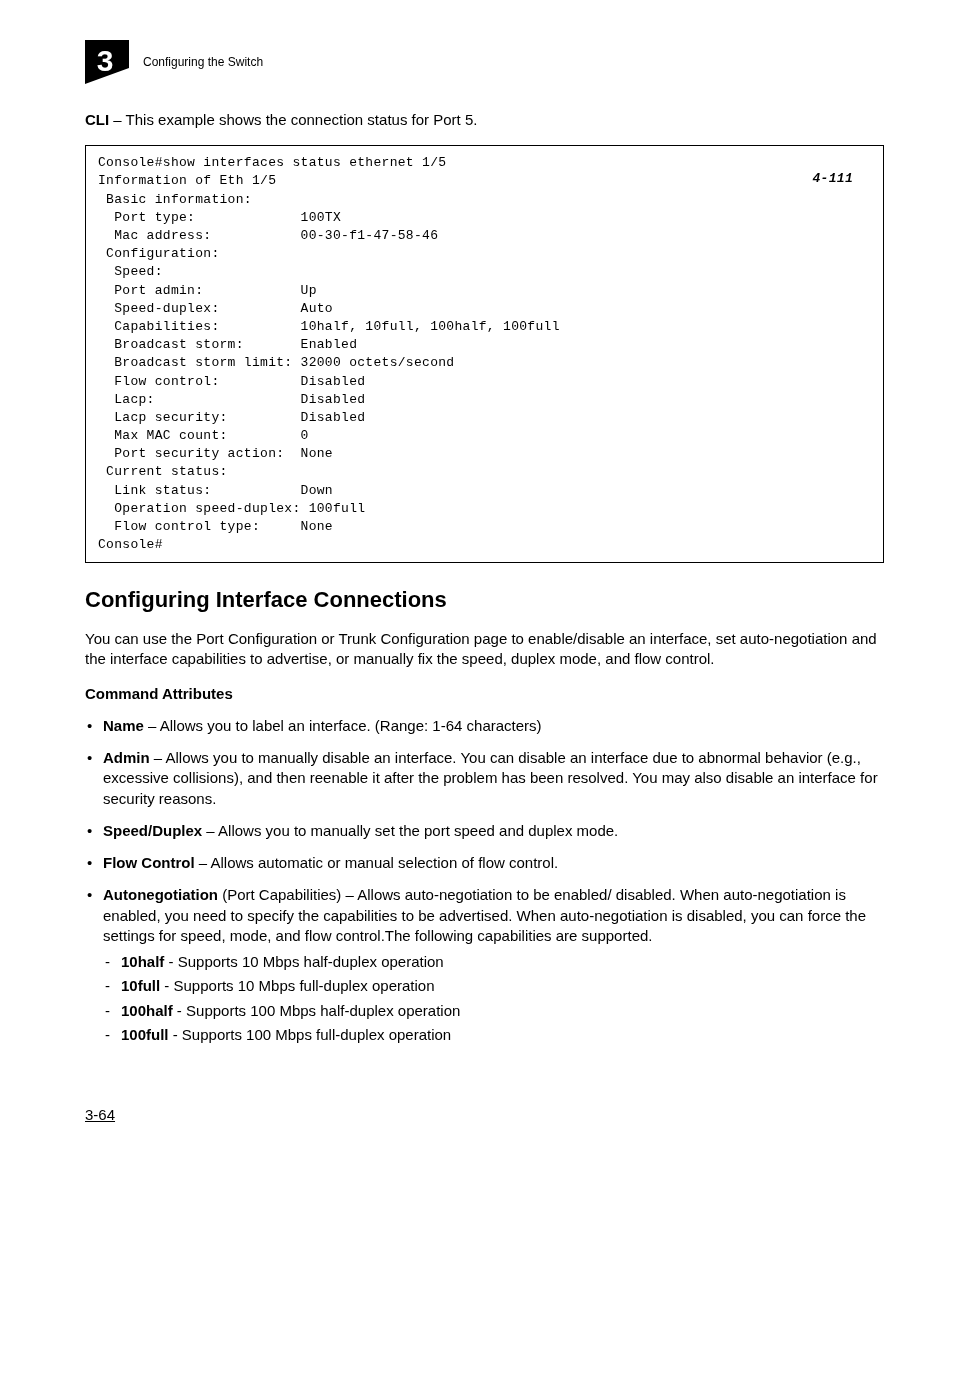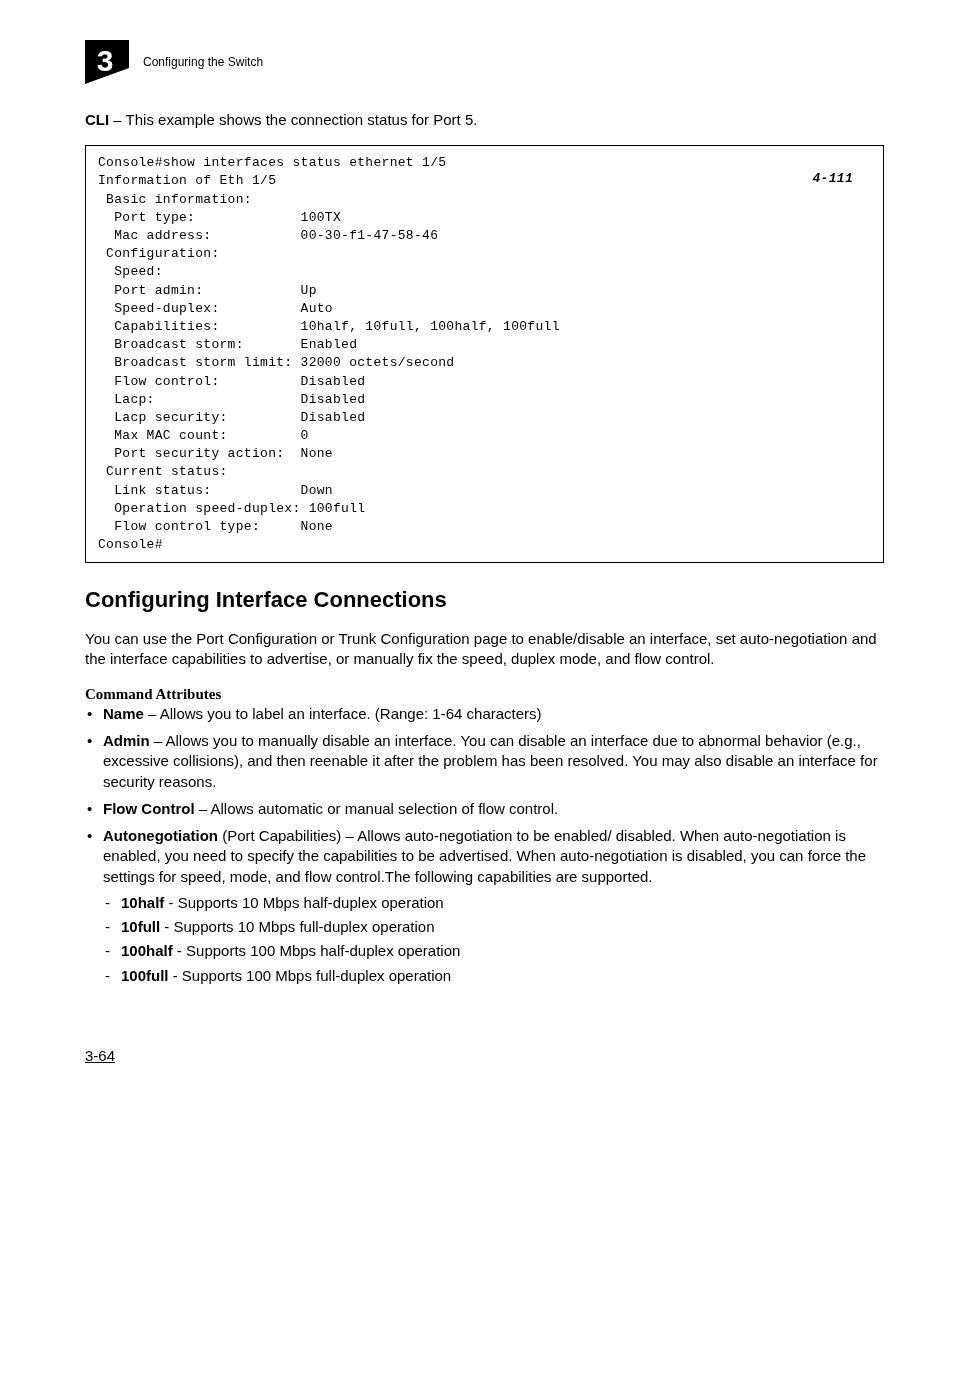--- a/index.html
+++ b/index.html
@@ -54,31 +54,32 @@
     font-size: 22px;
     font-weight: bold;
     margin: 0 0 14px 0;
     font-family: Arial, Helvetica, sans-serif;
   }
   p.body-text {
     margin: 0 0 14px 0;
   }
   .subhead {
     font-weight: bold;
-    font-family: Liberation Serif, serif;
+    margin-bottom: 10px;
   }
   ul.bullets {
     list-style: none;
     padding-left: 0;
     margin: 0;
   }
   ul.bullets > li {
     padding-left: 18px;
     position: relative;
     margin-bottom: 7px;
+    margin-top: 12px;
   }
   ul.bullets > li::before {
     content: "•";
     position: absolute;
     left: 2px;
     top: 0;
   }
   ul.sublist {
     list-style: none;
     padding-left: 0;
@@ -151,20 +152,23 @@
   <div class="subhead">Command Attributes</div>
 
   <ul class="bullets">
     <li>
       <b>Name</b><span> – Allows you to label an interface. (Range: 1-64 characters)</span>
     </li>
     <li>
       <b>Admin</b><span> – Allows you to manually disable an interface. You can disable an interface due to abnormal behavior (e.g., excessive collisions), and then reenable it after the problem has been resolved. You may also disable an interface for security reasons.</span>
     </li>
     <li>
+      <b>Speed/Duplex</b><span> – Allows you to manually set the port speed and duplex mode.</span>
+    </li>
+    <li>
       <b>Flow Control</b><span> – Allows automatic or manual selection of flow control.</span>
     </li>
     <li>
       <b>Autonegotiation</b><span> (Port Capabilities) – Allows auto-negotiation to be enabled/ disabled. When auto-negotiation is enabled, you need to specify the capabilities to be advertised. When auto-negotiation is disabled, you can force the settings for speed, mode, and flow control.The following capabilities are supported.</span>
       <ul class="sublist">
         <li><b>10half</b><span> - Supports 10 Mbps half-duplex operation</span></li>
         <li><b>10full</b><span> - Supports 10 Mbps full-duplex operation</span></li>
         <li><b>100half</b><span> - Supports 100 Mbps half-duplex operation</span></li>
         <li><b>100full</b><span> - Supports 100 Mbps full-duplex operation</span></li>
       </ul>

